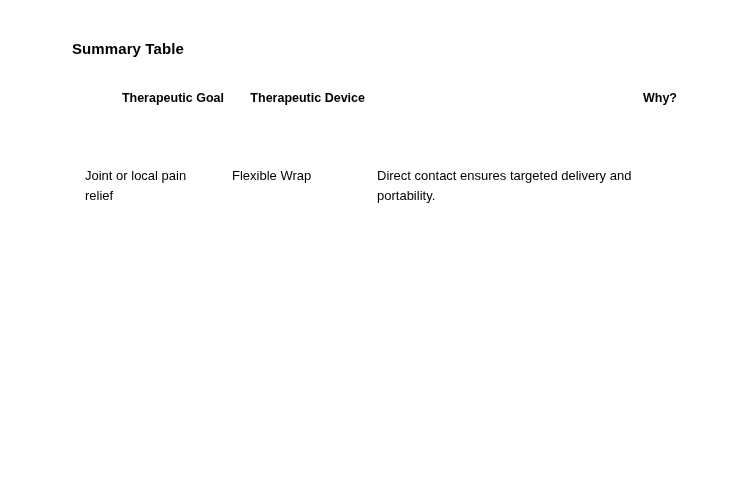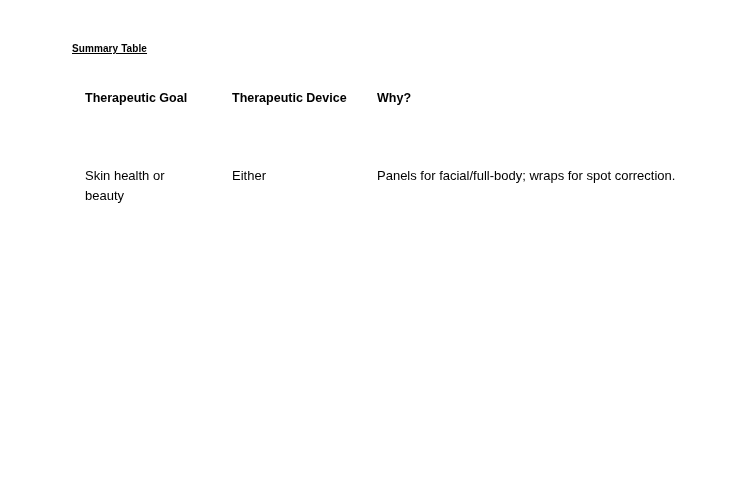--- a/index.html
+++ b/index.html
@@ -21,26 +21,25 @@
     position: relative;
     width: 748px;
     height: 477px;
     background: #ffffff;
   }
 
   .doc-title {
     position: absolute;
     left: 72px;
     top: 40px;
-    font-size: 10px;
+    font-size: 15px;
     font-weight: bold;
     letter-spacing: 0.1px;
     line-height: 18px;
     color: #000000;
-    text-decoration: underline;
   }
 
   .summary-table {
     position: absolute;
     left: 85px;
     top: 88px;
     width: 600px;
     border-collapse: collapse;
     table-layout: fixed;
   }
@@ -54,21 +53,21 @@
 
   
   .col-goal   { width: 147px; }
   .col-device { width: 145px; }
   .col-why    { width: 308px; }
 
   .summary-table thead th {
     font-size: 12.5px;
     font-weight: bold;
     line-height: 20px;
-    text-align: left;
+    text-align: right;
     padding-bottom: 10px;
     color: #000000;
   }
   .summary-table thead th.th-goal { padding-right: 8px; }
   .summary-table thead th.th-device { padding-right: 12px; }
   .summary-table thead th.th-why { padding-right: 8px; }
 
   .summary-table tbody td {
     font-size: 13px;
     line-height: 20px;
@@ -100,20 +99,20 @@
     </colgroup>
     <thead>
       <tr>
         <th class="th-goal">Therapeutic Goal</th>
         <th class="th-device">Therapeutic Device</th>
         <th class="th-why">Why?</th>
       </tr>
     </thead>
     <tbody>
       <tr>
-        <td class="cell-goal">Skin health or beauty</td>
-        <td class="cell-device">Either</td>
-        <td class="cell-why">Panels for facial/full-body; wraps for spot correction.</td>
+        <td class="cell-goal">Joint or local pain relief</td>
+        <td class="cell-device">Flexible Wrap</td>
+        <td class="cell-why">Direct contact ensures targeted delivery and portability.</td>
       </tr>
     </tbody>
   </table>
 
 </div>
 
 </body></html>

